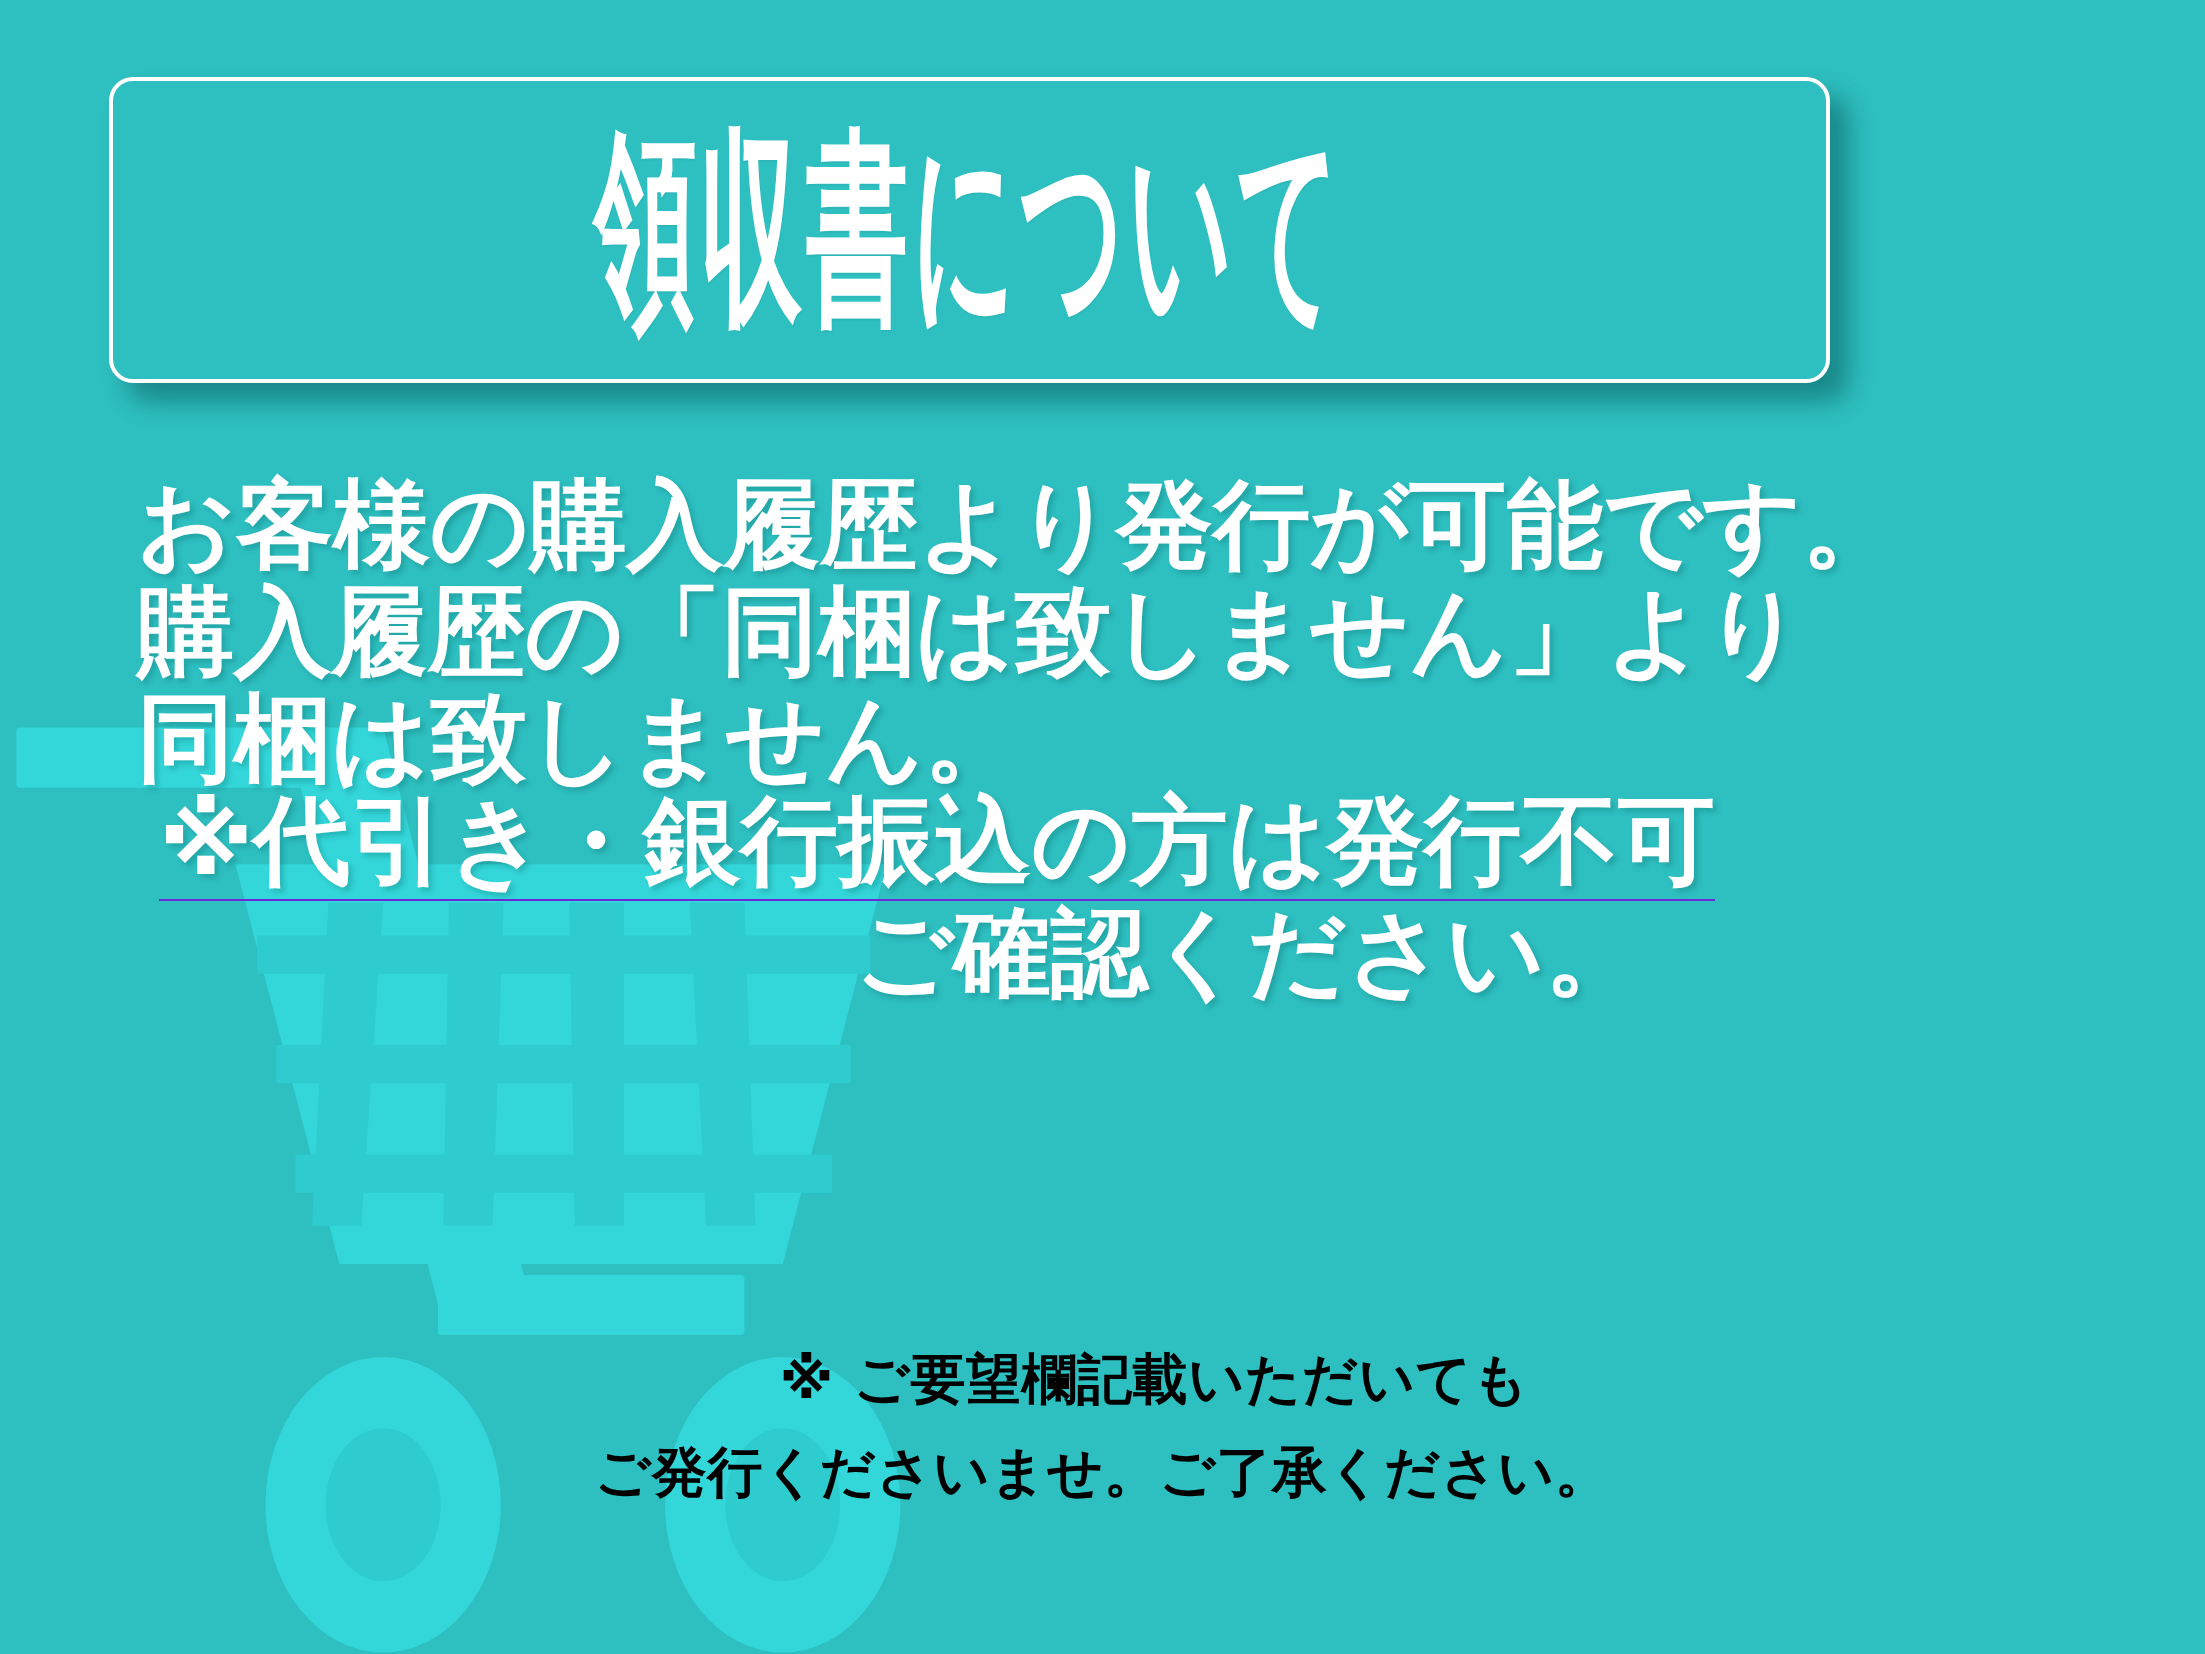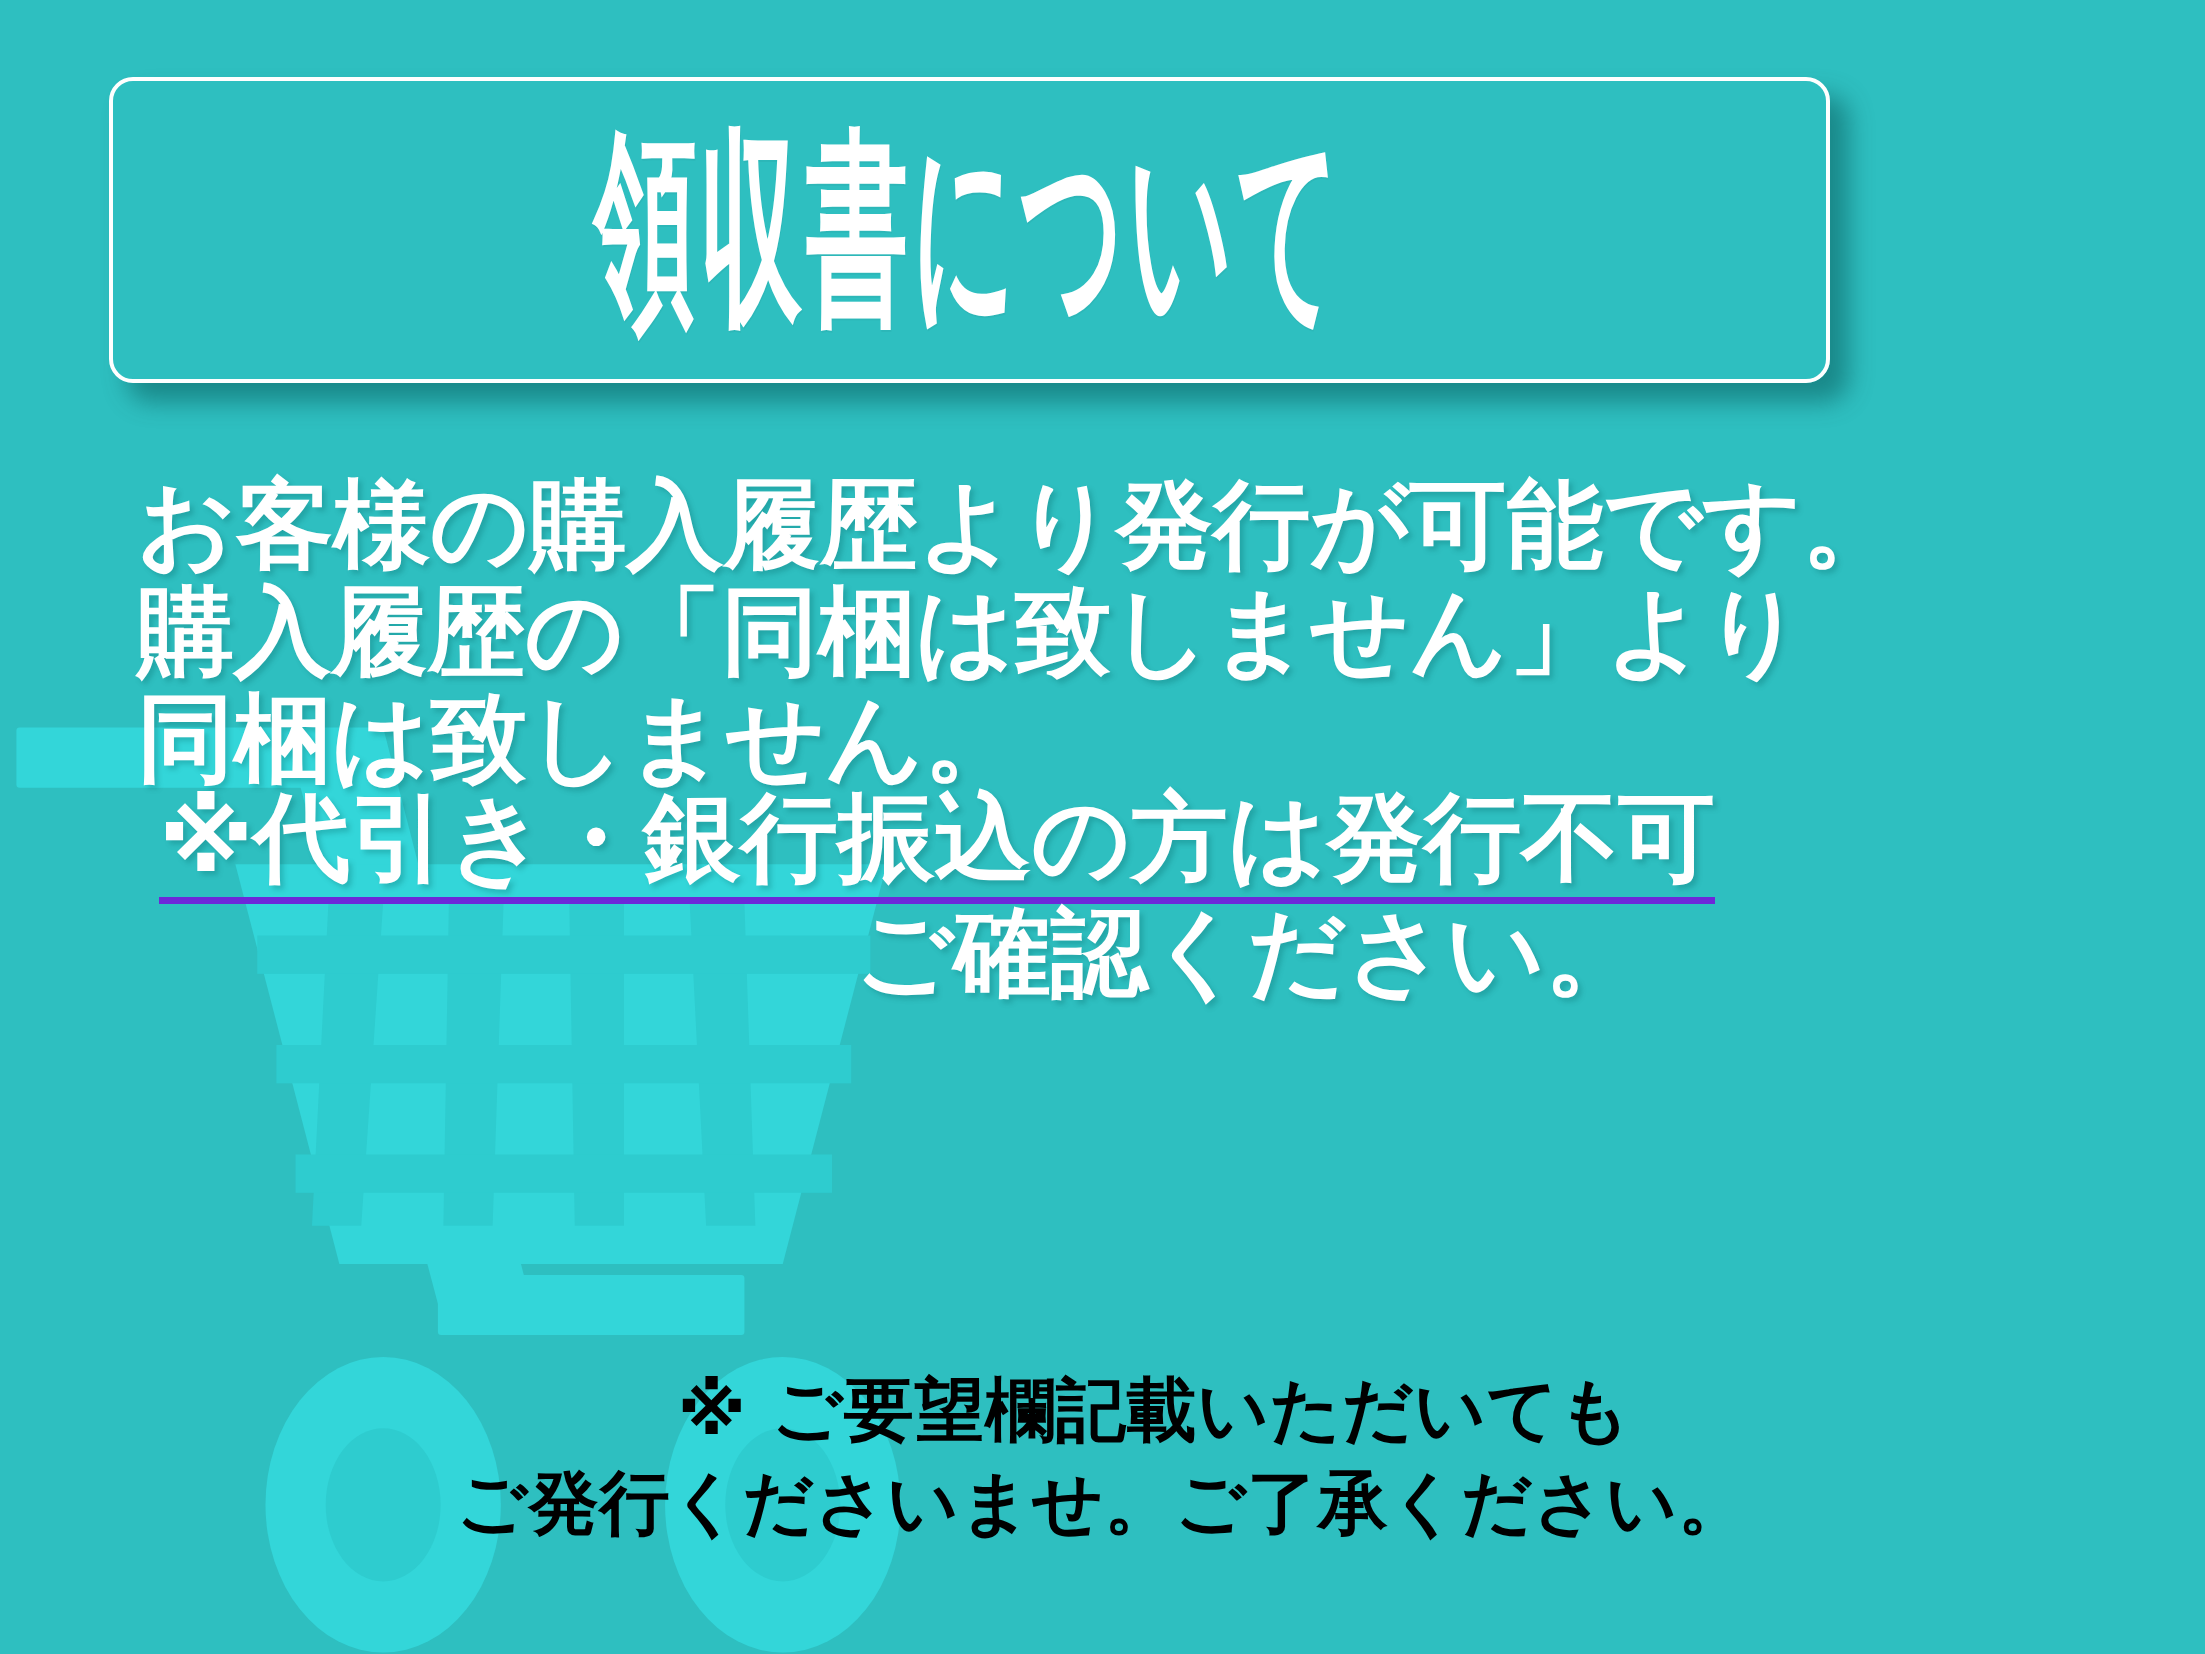--- a/index.html
+++ b/index.html
@@ -58,48 +58,48 @@
     white-space:nowrap;
     text-shadow:3.8px 3.8px 4.9px rgba(0,90,92,0.25);
     margin:0;
     padding:0 0 0 137px;
     height:107px;
     display:flex;
     align-items:center;
   }
   .bodyline.indent-sm{padding-left:159px;}
   .bodyline.underlined > span{
-    border-bottom:7px solid #6d28d9;
+    border-bottom:2px solid #6d28d9;
     padding-bottom:7.7px;
     display:inline-block;
     line-height:1.05;
   }
   .bodyline.align-right{
     justify-content:flex-end;
     padding-left:0;
     padding-right:159px;
     text-align:center;
   }
 
   
   #footnote-block{
     position:absolute;
     left:0;top:1352px;
     width:2205px;
     text-align:center;
   }
   .footline{
     color:#000000;
-    font-size:70px;
+    font-size:55px;
     line-height:1.0;
     font-weight:700;
     white-space:nowrap;
     height:93px;
     display:flex;
-    align-items:flex-end;
+    align-items:flex-start;
     justify-content:center;
     letter-spacing:0.01em;
   }
   .footline.offset-right{padding-left:104px;}
 </style>
 </head>
 <body>
 
 <div id="stage">
 

